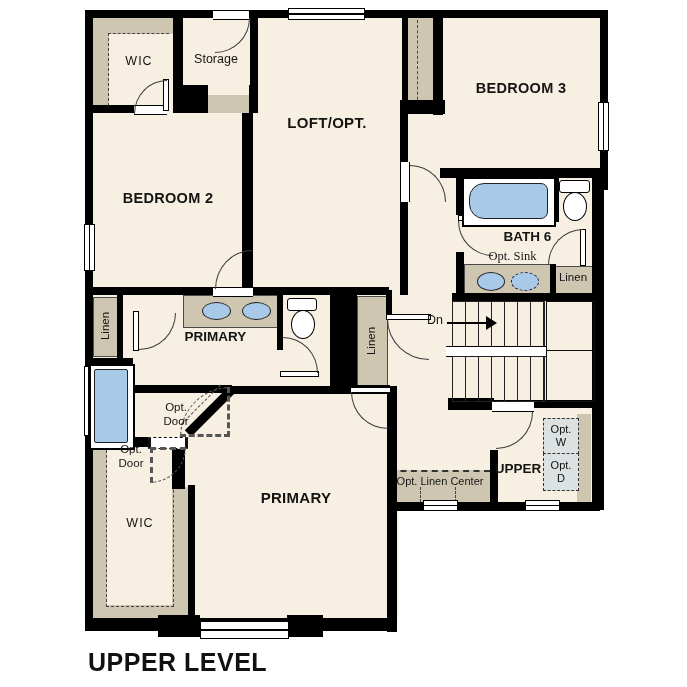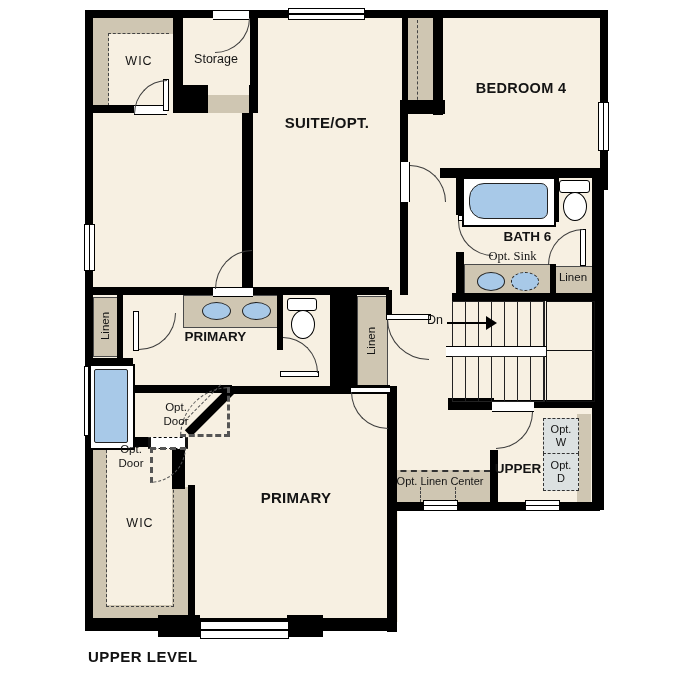--- a/index.html
+++ b/index.html
@@ -33,21 +33,21 @@
              display:flex;flex-direction:column;align-items:center;justify-content:center;
              font-size:11px;line-height:1.15;color:#111;}
   .lbl{position:absolute;text-align:center;color:#141414;}
   .big{font-weight:bold;font-size:14.5px;letter-spacing:.3px;}
   .big2{font-weight:bold;font-size:15px;letter-spacing:.3px;line-height:1.4;}
   .med{font-weight:bold;font-size:13.5px;line-height:1.4;}
   .sm{font-size:12.5px;}
   .xs{font-size:11.5px;line-height:1.25;}
   .vert{display:flex;align-items:center;justify-content:center;}
   .vert span{transform:rotate(-90deg);white-space:nowrap;font-size:11.5px;}
-  .title{position:absolute;font-weight:bold;font-size:15px;letter-spacing:.5px;color:#111;}
+  .title{position:absolute;font-weight:bold;font-size:25px;letter-spacing:.5px;color:#111;}
   .diag{position:absolute;background:#000;transform:rotate(-45deg);transform-origin:0 50%;}
   .diag-dash{position:absolute;border-top:1.5px dashed #555;transform:rotate(-45deg);transform-origin:0 50%;}
   .arrow-line{position:absolute;background:#000;}
   .arrow-head{position:absolute;width:0;height:0;border-left:11px solid #000;
               border-top:7px solid transparent;border-bottom:7px solid transparent;}
 </style>
 </head>
 <body>
 
 <div class="plan">
@@ -206,24 +206,25 @@
     <span>Opt.</span>
     <span>W</span>
   </div>
   <div class="appliance" style="left:543px;top:453px;width:34px;height:36px;">
     <span>Opt.</span>
     <span>D</span>
   </div>
 
   <div class="lbl sm" style="left:118px;top:54px;width:42px;letter-spacing:1px;">WIC</div>
   <div class="lbl sm" style="left:182px;top:52px;width:68px;">Storage</div>
+  <div class="lbl big" style="left:103px;top:190px;width:130px;">BEDROOM 2</div>
   <div class="lbl big2" style="left:252px;top:112px;width:150px;">
-    <span style="display:block;">SUITE/OPT.</span>
-  </div>
-  <div class="lbl big" style="left:451px;top:80px;width:140px;">BEDROOM 4</div>
+    <span style="display:block;">LOFT/OPT.</span>
+  </div>
+  <div class="lbl big" style="left:451px;top:80px;width:140px;">BEDROOM 3</div>
   <div class="lbl med" style="left:480px;top:228px;width:95px;">BATH 6</div>
   <div class="lbl sm" style="left:465px;top:249px;width:95px;font-family:Liberation Serif, serif;">Opt. Sink</div>
   <div class="lbl xs" style="left:554px;top:270px;width:38px;">Linen</div>
   <div class="lbl sm" style="left:424px;top:313px;width:22px;">Dn</div>
   <div class="lbl vert" style="left:357px;top:296px;width:29px;height:89px;">
     <span>Linen</span>
   </div>
   <div class="lbl vert" style="left:93px;top:298px;width:24px;height:56px;">
     <span>Linen</span>
   </div>

